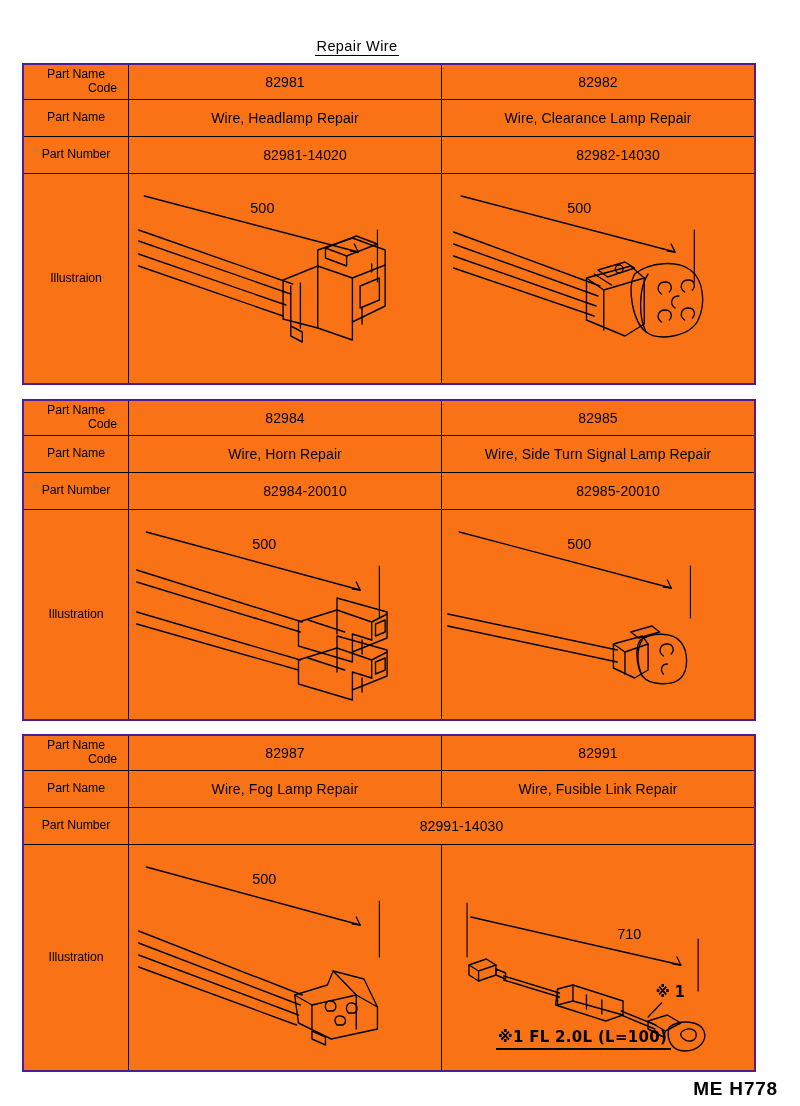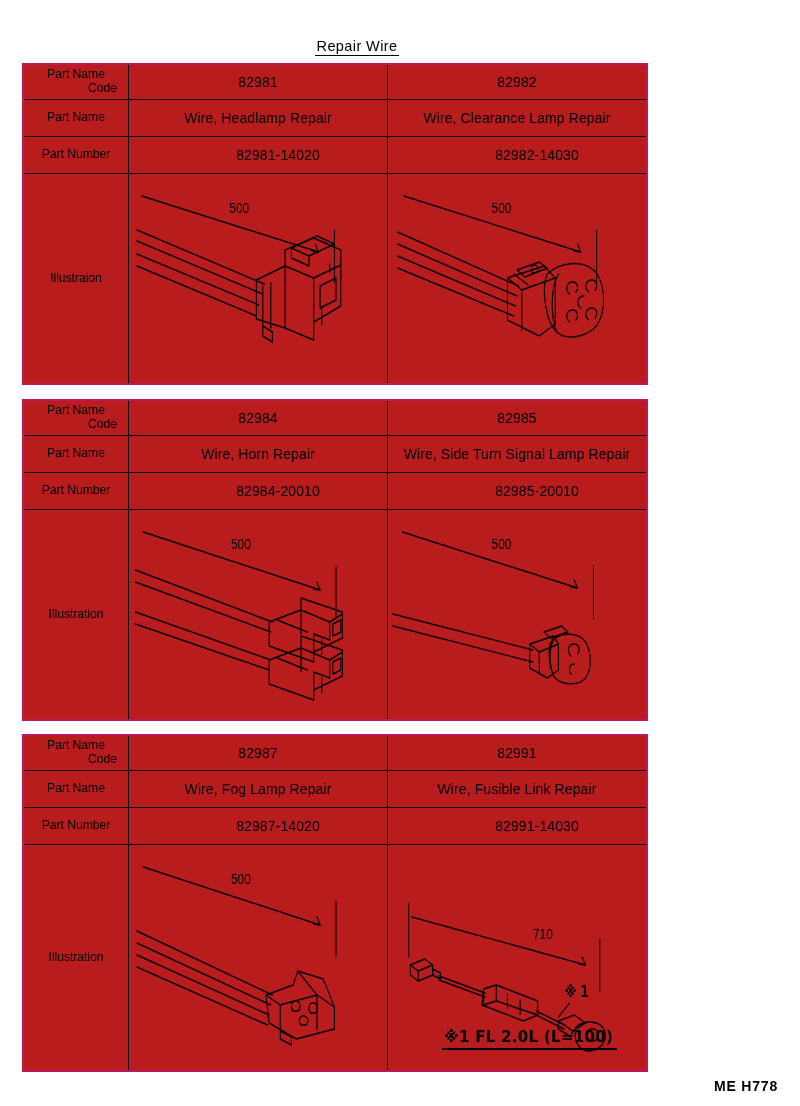--- a/index.html
+++ b/index.html
@@ -35,24 +35,24 @@
   }
   .page-title span.tx {
     border-bottom: 1.6px solid #000;
     padding: 0 2px 1px 2px;
   }
 
   
   .parts-table {
     position: absolute;
     left: 22px;
-    width: 626px;
-    border: 2px solid #be185d;
+    width: 734px;
+    border: 2px solid #4c1d95;
     box-sizing: border-box;
-    background: #b91c1c;
+    background: #f97316;
   }
   #table-0 { top: 63px;  height: 322px; }
   #table-1 { top: 399px; height: 322px; }
   #table-2 { top: 734px; height: 338px; }
 
   .prow {
     display: flex;
     width: 100%;
     box-sizing: border-box;
     border-bottom: 1.3px solid #000;
@@ -110,21 +110,21 @@
     width: 100%;
     height: 100%;
     display: block;
   }
 
   
   .footer-code {
     position: absolute;
     right: 22px;
     top: 1078px;
-    font-size: 14px;
+    font-size: 19px;
     letter-spacing: 0.8px;
     font-weight: bold;
   }
 </style>
 </head>
 <body>
 
 <div id="page">
 
   <div class="page-title">
@@ -347,21 +347,20 @@
         <span>Part Name</span>
       </div>
       <div class="pcell divider">Wire, Fog Lamp Repair</div>
       <div class="pcell">Wire, Fusible Link Repair</div>
     </div>
 
     <div class="prow r-number">
       <div class="rowlabel">
         <span>Part Number</span>
       </div>
-      <div class="pcell divider">82987-14020</div>
       <div class="pcell">82991-14030</div>
     </div>
 
     <div class="prow r-illus last">
       <div class="rowlabel illus">
         <span>Illustration</span>
       </div>
 
       <div class="illcell divider">
         <svg class="illsvg" viewBox="0 0 324 225" preserveAspectRatio="none">

